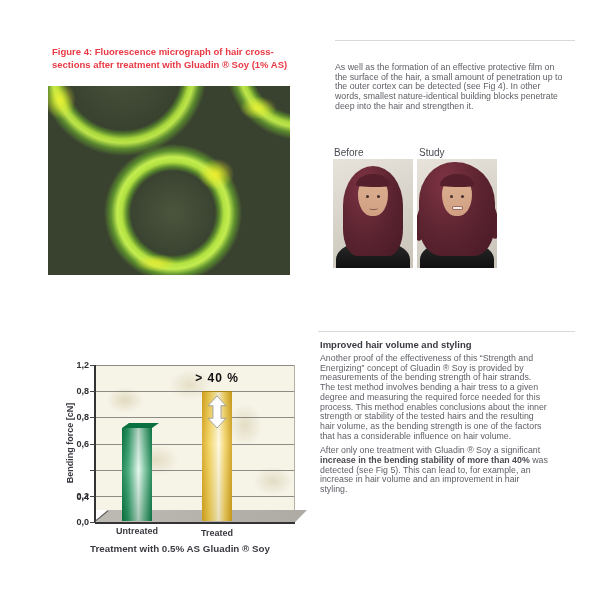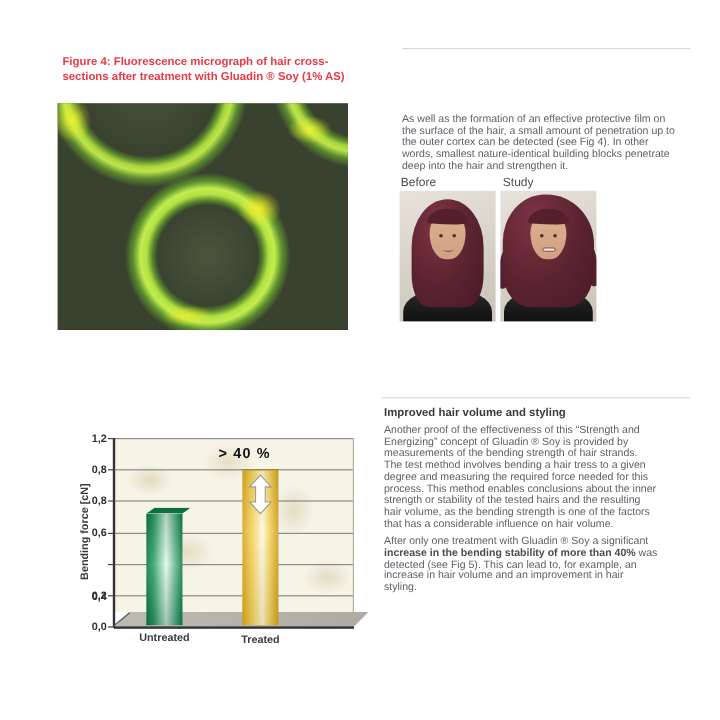--- a/index.html
+++ b/index.html
@@ -37,21 +37,21 @@
   #rule1 { left:335px; top:40px;  width:240px; }
   #rule2 { left:318px; top:331px; width:257px; }
   .heading {
     position:absolute; font-size:9.5px; font-weight:bold; color:#3a3a43;
   }
   #h1 { left:335px; top:48px; width:240px; }
   #h2 { left:320px; top:339px; width:240px; }
   .bodytext {
     position:absolute; font-size:8.8px; line-height:9.7px; color:#5e5e66;
   }
-  #p1 { left:335px; top:63px; width:228px;margin-top:32px; }
+  #p1 { left:335px; top:63px; width:228px; }
   #textblock2 { left:320px; top:354px; width:228px; }
   #textblock2 p { font-size:8.8px; line-height:9.7px; color:#5e5e66; }
   #textblock2 p + p { margin-top:5px; }
   #textblock2 b { color:#4a4a52; }
 
   
   .photo-label { position:absolute; font-size:10px; color:#4a4a52; }
   #before-label { left:334px; top:147px; }
   #after-label  { left:419px; top:147px; }
   .photo {
@@ -129,21 +129,21 @@
     position:absolute; top:-5px; left:0; width:37px; height:5px; background:#0a7040;
     clip-path:polygon(0% 100%, 81% 100%, 100% 0%, 19% 0%);
   }
   .bar-yellow {
     border-top:1px solid #a8831a;
     background:
       linear-gradient(180deg, rgba(120,90,0,0.12), rgba(255,255,255,0.1) 40%, rgba(120,90,0,0.16)),
       linear-gradient(90deg, #d8a621 0%, #f0cd52 22%, #faeeb6 48%, #fdf8e0 55%, #f3d468 75%, #cfa01d 100%);
   }
   .bar svg { position:absolute; top:3px; left:50%; transform:translateX(-50%); }
-  .annotation { position:absolute; left:132px; top:19px; width:70px; font-size:12px; font-weight:bold; color:#111; letter-spacing:1px; }
+  .annotation { position:absolute; left:132px; top:19px; width:70px; text-align:center; font-size:12px; font-weight:bold; color:#111; letter-spacing:1px; }
   .cat-label { position:absolute; width:60px; text-align:center; font-size:9px; font-weight:bold; color:#3a3a42; }
   .chart-xlabel { position:absolute; left:0; top:191px; width:260px; text-align:center; font-size:9.8px; font-weight:bold; color:#3a3a42; }
 </style>
 </head>
 <body>
 
 <div class="page">
 
   <div class="caption" id="cap4">Figure 4: Fluorescence micrograph of hair cross-sections after treatment with Gluadin ® Soy (1% AS)</div>
   <div class="micrograph"></div>
@@ -157,20 +157,21 @@
         <div class="gridline" style="top: 52.3333px;"></div>
         <div class="gridline" style="top: 78.5px;"></div>
         <div class="gridline" style="top: 104.667px;"></div>
         <div class="gridline" style="top: 130.833px;"></div>
       </div>
     <div class="floor"></div>
     <div class="axis-y"></div>
     <div class="axis-x"></div>
     <div class="axis-corner"></div>
     <div class="annotation">&gt; 40 %</div>
+    <div class="chart-xlabel">Treatment with 0.5% AS Gluadin ® Soy</div>
   <div class="tick-label" style="top: 8px;">1,2</div>
       <div class="tick-mark" style="top: 13px;"></div>
       <div class="tick-label" style="top: 34.1667px;">0,8</div>
       <div class="tick-mark" style="top: 39.1667px;"></div>
       <div class="tick-label" style="top: 60.3333px;">0,8</div>
       <div class="tick-mark" style="top: 65.3333px;"></div>
       <div class="tick-label" style="top: 86.5px;">0,6</div>
       <div class="tick-mark" style="top: 91.5px;"></div>
       <div class="tick-label" style="top: 112.667px; margin-top: 27px;">0,4</div>
       <div class="tick-mark" style="top: 117.667px;"></div>

